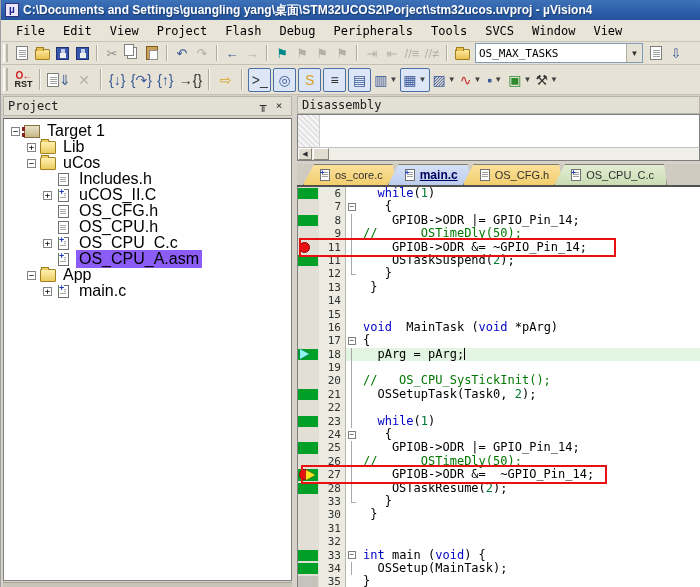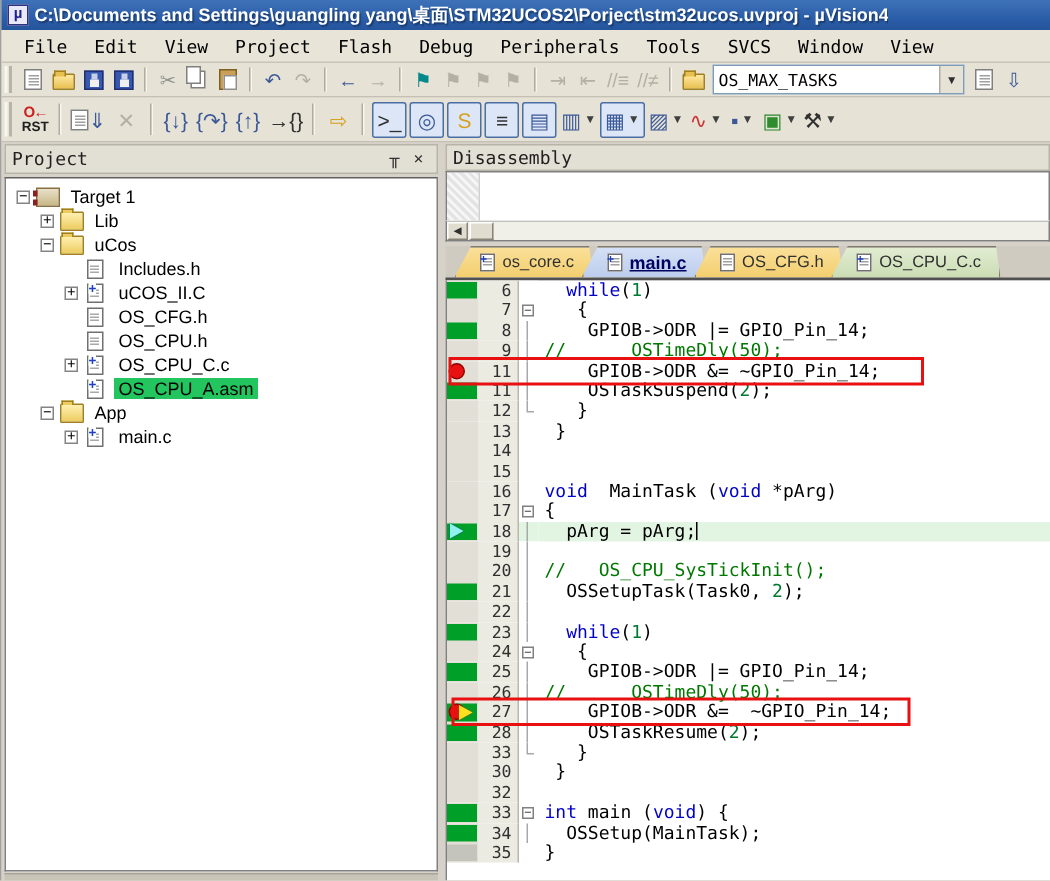--- a/index.html
+++ b/index.html
@@ -74,22 +74,22 @@
     font-size:9px; line-height:7px; text-align:center; color:#000; margin:0 4px 0 3px; font-family:"DejaVu Sans Mono", monospace; }
   .exp-none { width:9px; margin:0 4px 0 3px; border:none; background:transparent; }
   .t-ico { width:16px; height:13px; flex:none; margin-right:4px; position:relative; }
   .t-ico.target { background:linear-gradient(#E8E0C8,#C8B888); border:1px solid #887040; }
   .t-ico.target::before { content:""; position:absolute; left:-3px; top:1px; width:3px; height:4px; background:#8A2020; box-shadow:0 6px 0 #8A2020; }
   .t-ico.folder { background:linear-gradient(#FFF0B0,#ECCC60); border:1px solid #A08020; border-radius:1px; }
   .t-ico.folder::before { content:""; position:absolute; top:-3px; left:0; width:6px; height:2px; background:#ECCC60; border:1px solid #A08020; border-bottom:none; }
   .t-ico.doc, .t-ico.docp { width:11px; height:13px; background:#fff; border:1px solid #707070; margin-left:2px; margin-right:7px; }
   .t-ico.doc::after, .t-ico.docp::after { content:""; position:absolute; left:1px; top:3px; width:6px; height:1px; background:#A8A8A8; box-shadow:0 2px 0 #A8A8A8, 0 4px 0 #A8A8A8; }
   .t-ico.docp::before { content:"+"; position:absolute; left:0px; top:-2px; color:#2040C0; font-size:9px; font-weight:bold; z-index:2; background:#fff; line-height:8px; }
-  .tree-label { font-size:12px; color:#000; padding:0 3px; }
-  .tree-row.selected .tree-label { background:#22c55e; }
+  .tree-label { font-size:16px; color:#000; padding:0 3px; }
+  .tree-row.selected .tree-label { background:#8b5cf6; }
   .panel-bottom-strip { height:5px; background:#C8C4B8; margin-top:1px; border-top:1px solid #A8A49A; }
 
   
   #right { flex:1; display:flex; flex-direction:column; padding:1px 0 0 3px; }
   .disasm-header { height:18px; background:#E2DFD4; border:1px solid #B8B4A8; display:flex;
     align-items:center; padding:0 4px; font-family:"DejaVu Sans Mono", monospace; font-size:12px; color:#202020; }
   .disasm-body { height:33px; background:#fff; border:1px solid #808080; border-bottom:none;
     position:relative; overflow:hidden; }
   .disasm-hatch { position:absolute; left:0; top:0; bottom:0; width:22px;
     background:repeating-linear-gradient(45deg,#E4E4E4 0 2px,#F6F6F6 2px 4px); border-right:1px solid #D0D0D0; }
@@ -647,20 +647,26 @@
             <div class="code-cell"><span class="seg-p">   }</span></div>
           </div>
           <div class="code-row">
             <div class="g-marker"></div>
             <div class="g-num">30</div>
             <div class="g-fold"></div>
             <div class="code-cell"><span class="seg-p"> }</span></div>
           </div>
           <div class="code-row">
             <div class="g-marker"></div>
+            <div class="g-num">31</div>
+            <div class="g-fold"></div>
+            <div class="code-cell"></div>
+          </div>
+          <div class="code-row">
+            <div class="g-marker"></div>
             <div class="g-num">32</div>
             <div class="g-fold"></div>
             <div class="code-cell"></div>
           </div>
           <div class="code-row">
             <div class="g-marker">
               <div class="g-block green"></div>
             </div>
             <div class="g-num">33</div>
             <div class="g-fold">

